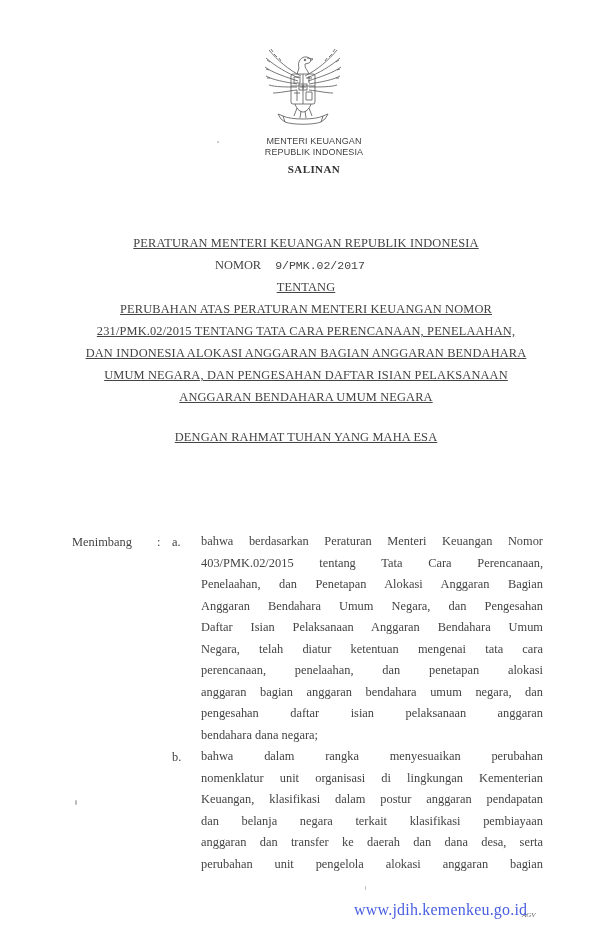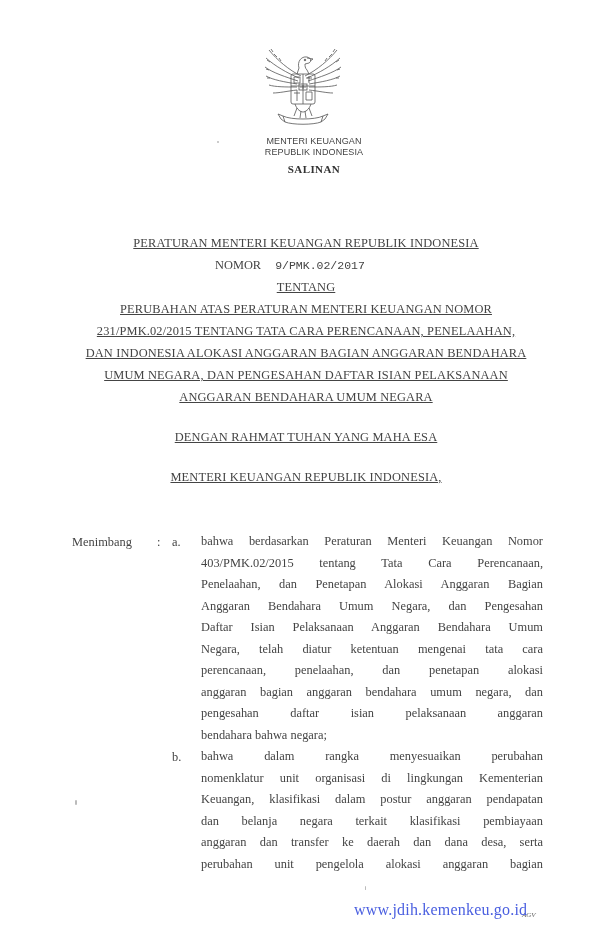--- a/index.html
+++ b/index.html
@@ -105,37 +105,36 @@
 
   <div class="center-line" style="top:280px;text-align:center;">TENTANG</div>
 
   <div class="center-line" style="top:302px;">PERUBAHAN ATAS PERATURAN MENTERI KEUANGAN NOMOR</div>
   <div class="center-line" style="top:324px;">231/PMK.02/2015 TENTANG TATA CARA PERENCANAAN, PENELAAHAN,</div>
   <div class="center-line" style="top:346px;">DAN INDONESIA ALOKASI ANGGARAN BAGIAN ANGGARAN BENDAHARA</div>
   <div class="center-line" style="top:368px;">UMUM NEGARA, DAN PENGESAHAN DAFTAR ISIAN PELAKSANAAN</div>
   <div class="center-line" style="top:390px;">ANGGARAN BENDAHARA UMUM NEGARA</div>
 
   <div class="center-line" style="top:430px;">DENGAN RAHMAT TUHAN YANG MAHA ESA</div>
-  <div class="center-line" style="top:470px;">MENTERI KEUANGAN REPUBLIK INDONESIA,</div>
 
   <div class="label" style="left:72px; top:535px;">Menimbang</div>
   <div class="label" style="left:157px; top:535px;">:</div>
   <div class="label" style="left:172px; top:535px;">a.</div>
 
   <div class="para" style="top:531px;">
     <span class="ln">bahwa berdasarkan Peraturan Menteri Keuangan Nomor</span>
     <span class="ln">403/PMK.02/2015 tentang Tata Cara Perencanaan,</span>
     <span class="ln">Penelaahan, dan Penetapan Alokasi Anggaran Bagian</span>
     <span class="ln">Anggaran Bendahara Umum Negara, dan Pengesahan</span>
     <span class="ln">Daftar Isian Pelaksanaan Anggaran Bendahara Umum</span>
     <span class="ln">Negara, telah diatur ketentuan mengenai tata cara</span>
     <span class="ln">perencanaan, penelaahan, dan penetapan alokasi</span>
     <span class="ln">anggaran bagian anggaran bendahara umum negara, dan</span>
     <span class="ln">pengesahan daftar isian pelaksanaan anggaran</span>
-    <span class="ln last">bendahara bahwa negara;</span>
+    <span class="ln last">bendahara dana negara;</span>
   </div>
 
   <div class="label" style="left:172px; top:750px;">b.</div>
   <div class="para" style="top:746px;">
     <span class="ln">bahwa dalam rangka menyesuaikan perubahan</span>
     <span class="ln">nomenklatur unit organisasi di lingkungan Kementerian</span>
     <span class="ln">Keuangan, klasifikasi dalam postur anggaran pendapatan</span>
     <span class="ln">dan belanja negara terkait klasifikasi pembiayaan</span>
     <span class="ln">anggaran dan transfer ke daerah dan dana desa, serta</span>
     <span class="ln">perubahan unit pengelola alokasi anggaran bagian</span>

